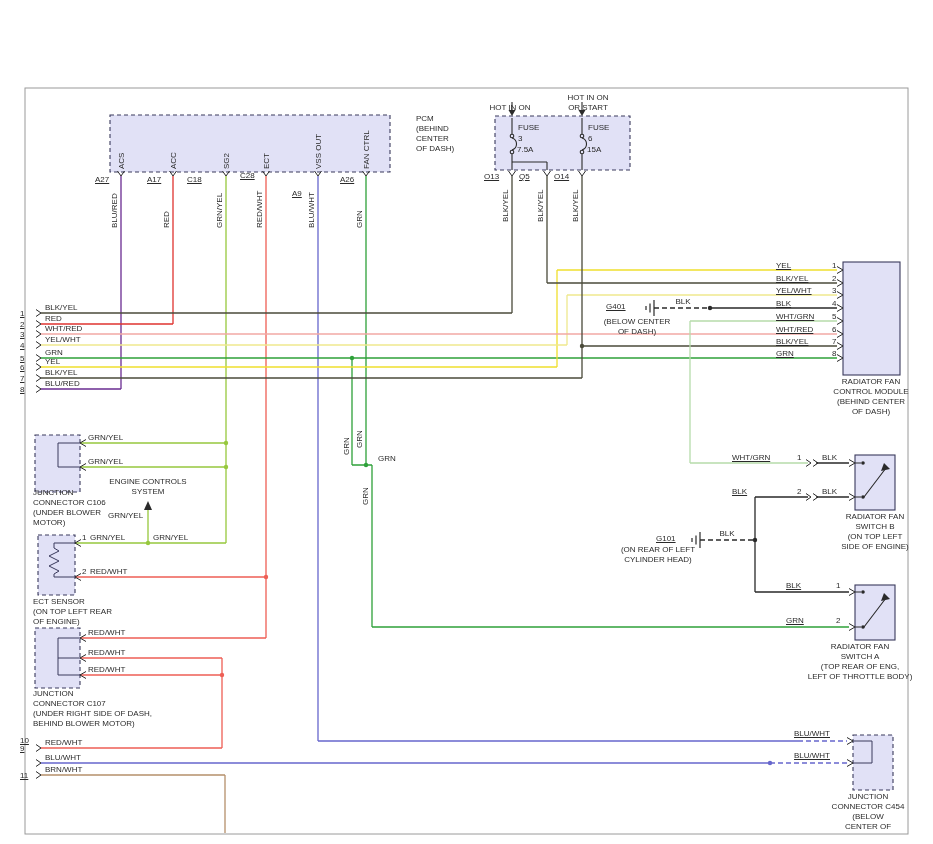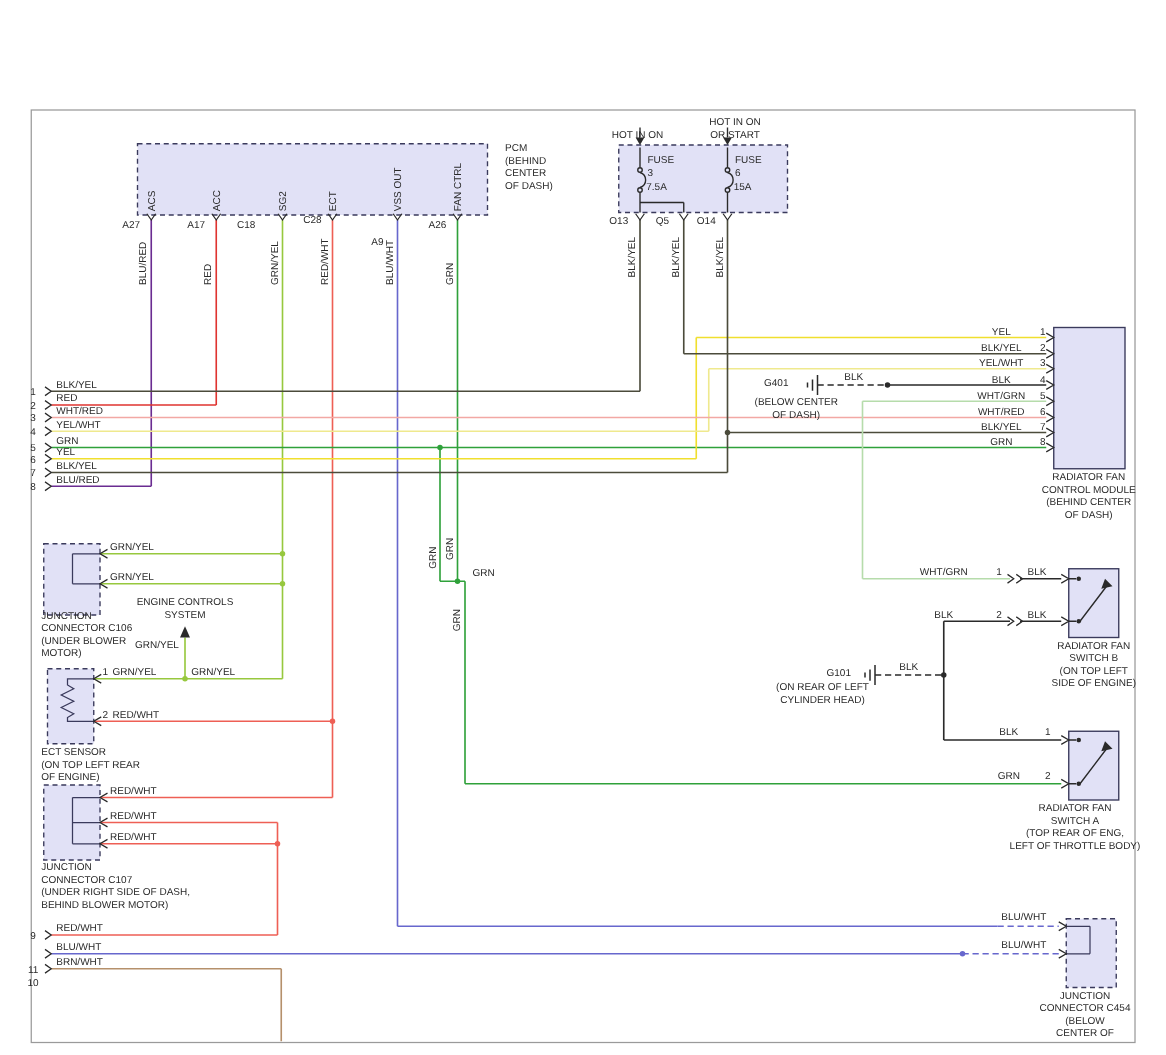--- a/index.html
+++ b/index.html
@@ -4,21 +4,21 @@
 <style>
   html,body{margin:0;padding:0;background:#ffffff;}
   #stage{position:relative;width:933px;height:844px;background:#ffffff;overflow:hidden;
          font-family:"Liberation Sans","DejaVu Sans",sans-serif;}
   .header{position:absolute;left:0;top:0;width:933px;height:55px;background:#d4d4d4;}
   .title{position:absolute;left:0;top:16px;width:780px;text-align:center;
          font-size:17px;color:#3c3c3c;}
   svg{position:absolute;left:0;top:0;}
   .T{position:absolute;font-size:8px;line-height:10px;color:#2a2a2a;white-space:pre-line;}
   .c{text-align:center;}
-  .r{text-align:center;}
+  .r{text-align:left;text-decoration:underline;}
   .R{position:absolute;font-size:8px;line-height:9px;color:#2a2a2a;white-space:nowrap;
      transform-origin:0 0;transform:rotate(-90deg);}
 </style>
 </head>
 <body>
 
 <div id="stage">
 
 
   <svg width="933" height="844" viewBox="0 0 933 844">
@@ -149,21 +149,21 @@
       <g fill="#4b4b3b">
           <circle cx="582" cy="346" r="2.2"></circle>
         </g>
       <g fill="#2a2a2a">
           <circle cx="710" cy="308" r="2.2"></circle>
           <circle cx="755" cy="540" r="2.2"></circle>
         </g>
     </g>
   </svg>
 
-  <div class="T" style="left:404px;top:114px">PCM
+  <div class="T" style="left:416px;top:114px">PCM
 (BEHIND
 CENTER
 OF DASH)</div>
   <div class="R" style="left:117px;top:169px">ACS</div>
   <div class="R" style="left:169px;top:169px">ACC</div>
   <div class="R" style="left:222px;top:169px">SG2</div>
   <div class="R" style="left:262px;top:169px">ECT</div>
   <div class="R" style="left:314px;top:169px">VSS OUT</div>
   <div class="R" style="left:362px;top:169px">FAN CTRL</div>
   <div class="T r" style="left:95px;top:175px;width:20px">A27</div>
@@ -207,21 +207,21 @@
   <div class="T" style="left:45px;top:348px">GRN</div>
   <div class="T r" style="left:20px;top:363px;width:13px">6</div>
   <div class="T" style="left:45px;top:357px">YEL</div>
   <div class="T r" style="left:20px;top:374px;width:13px">7</div>
   <div class="T" style="left:45px;top:368px">BLK/YEL</div>
   <div class="T r" style="left:20px;top:385px;width:13px">8</div>
   <div class="T" style="left:45px;top:379px">BLU/RED</div>
 
   <div class="T r" style="left:20px;top:744px;width:13px">9</div>
   <div class="T" style="left:45px;top:738px">RED/WHT</div>
-  <div class="T r" style="left:20px;top:782px;width:13px">10</div>
+  <div class="T r" style="left:20px;top:736px;width:13px">10</div>
   <div class="T" style="left:45px;top:753px">BLU/WHT</div>
   <div class="T r" style="left:20px;top:771px;width:13px">11</div>
   <div class="T" style="left:45px;top:765px">BRN/WHT</div>
 
   <div class="T r" style="left:776px;top:261px;width:50px">YEL</div>
   <div class="T" style="left:832px;top:261px">1</div>
   <div class="T r" style="left:776px;top:274px;width:50px">BLK/YEL</div>
   <div class="T" style="left:832px;top:274px">2</div>
   <div class="T r" style="left:776px;top:286px;width:50px">YEL/WHT</div>
   <div class="T" style="left:832px;top:286px">3</div>

